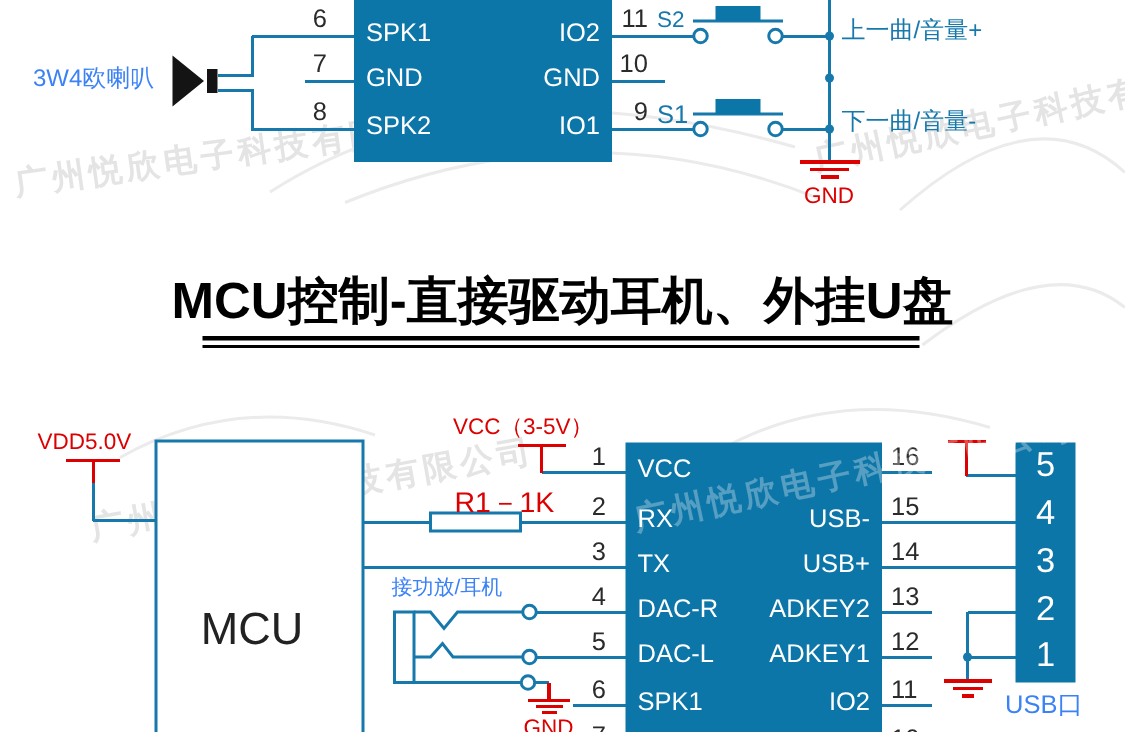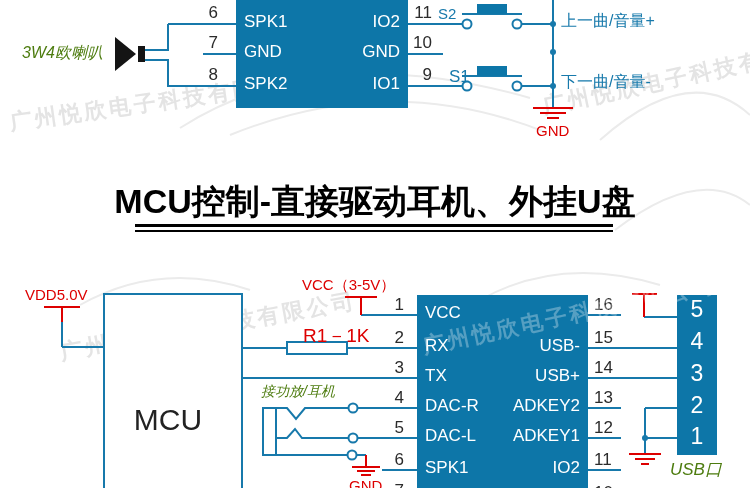--- a/index.html
+++ b/index.html
@@ -5,21 +5,21 @@
   html,body{margin:0;padding:0;background:#fff;}
   .stage{
     position:relative;width:750px;height:488px;overflow:hidden;background:#fff;
     font-family:"Liberation Sans", sans-serif;
   }
   .lbl{position:absolute;white-space:nowrap;line-height:1.1;}
   .chiplbl{color:#fff;font-size:17px;}
   .pinnum{color:#2b2b2b;font-size:17px;}
   .blue{color:#1779ab;}
   .red{color:#dd0000;}
-  .black{color:#4d7c0f;font-style:italic;}
+  .black{color:#3b82f6;}
   .right{text-align:right;}
   .center{text-align:center;}
   .title{
     left:0;right:0;text-align:center;top:183px;
     font-size:34px;font-weight:700;color:#000;letter-spacing:0px;
   }
   .rule{position:absolute;background:#000;}
   .wm{
     position:absolute;white-space:nowrap;font-size:22px;letter-spacing:3px;
     color:#e4e4e4;font-weight:700;transform-origin:left top;pointer-events:none;
@@ -166,21 +166,21 @@
   <div class="lbl txt chiplbl right" style="left:330px;top:75px;width:70px;">IO1</div>
 
   <div class="lbl txt pinnum right" style="left:186px;top:4px;width:32px;">6</div>
   <div class="lbl txt pinnum right" style="left:186px;top:34px;width:32px;">7</div>
   <div class="lbl txt pinnum right" style="left:186px;top:66px;width:32px;">8</div>
   <div class="lbl txt pinnum right" style="left:404px;top:4px;width:28px;">11</div>
   <div class="lbl txt pinnum right" style="left:404px;top:34px;width:28px;">10</div>
   <div class="lbl txt pinnum right" style="left:404px;top:66px;width:28px;">9</div>
 
   <div class="lbl txt blue" style="left:438px;top:6px;font-size:15px;">S2</div>
-  <div class="lbl txt blue" style="left:438px;top:68px;font-size:17px;margin-left:11px;">S1</div>
+  <div class="lbl txt blue" style="left:438px;top:68px;font-size:17px;">S1</div>
   <div class="lbl txt blue" style="left:561px;top:12px;font-size:16px;">上一曲/音量+</div>
   <div class="lbl txt blue" style="left:561px;top:73px;font-size:16px;">下一曲/音量-</div>
   <div class="lbl txt red" style="left:536px;top:123px;font-size:15px;">GND</div>
 
   <div class="lbl txt title">MCU控制-直接驱动耳机、外挂U盘</div>
   <div class="rule txt" style="left:135px;top:224px;width:478px;height:3px;"></div>
   <div class="rule txt" style="left:135px;top:230px;width:478px;height:2px;"></div>
 
   <div class="lbl txt red" style="left:25px;top:287px;font-size:15px;">VDD5.0V</div>
   <div class="lbl txt center" style="left:104px;top:403px;width:128px;font-size:30px;color:#222;">MCU</div>

